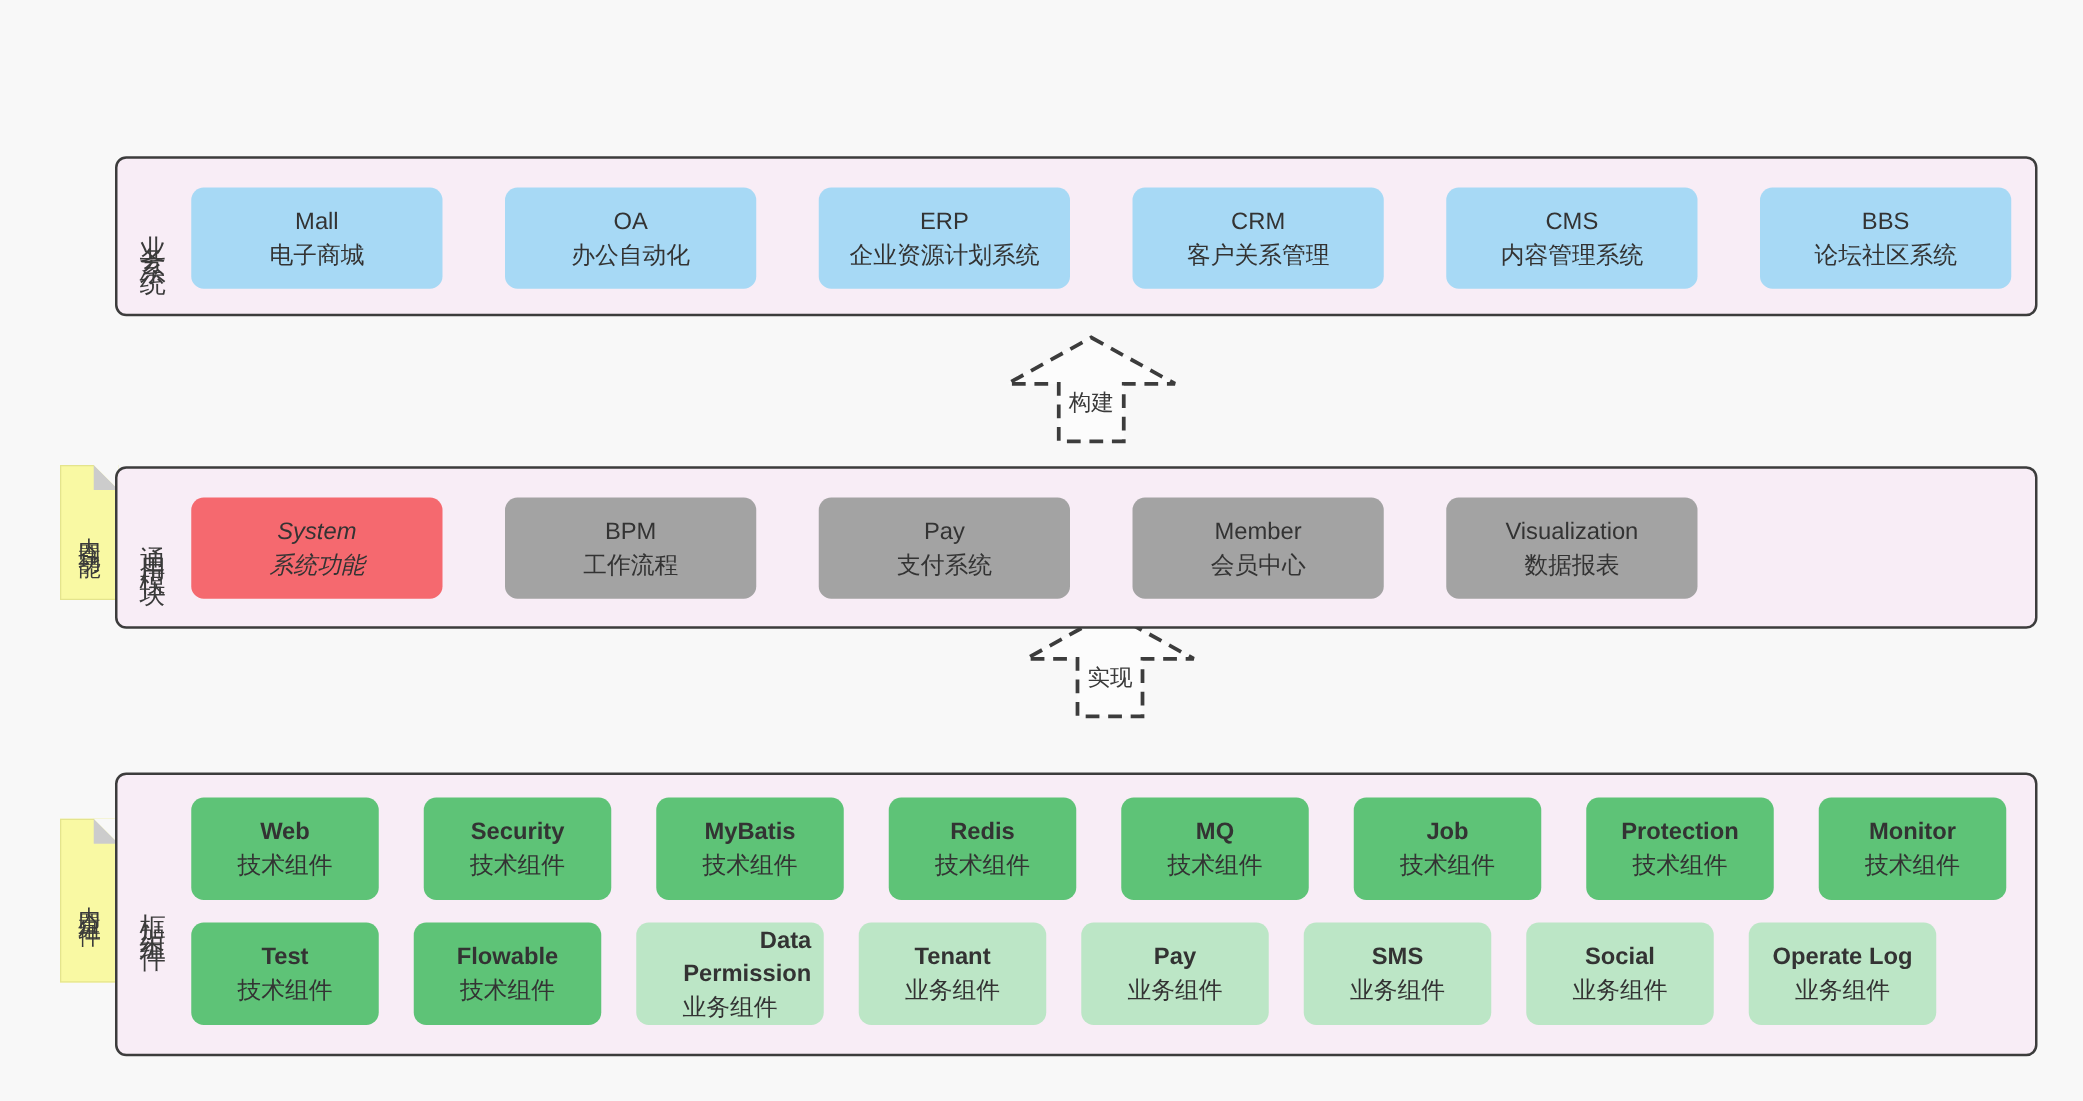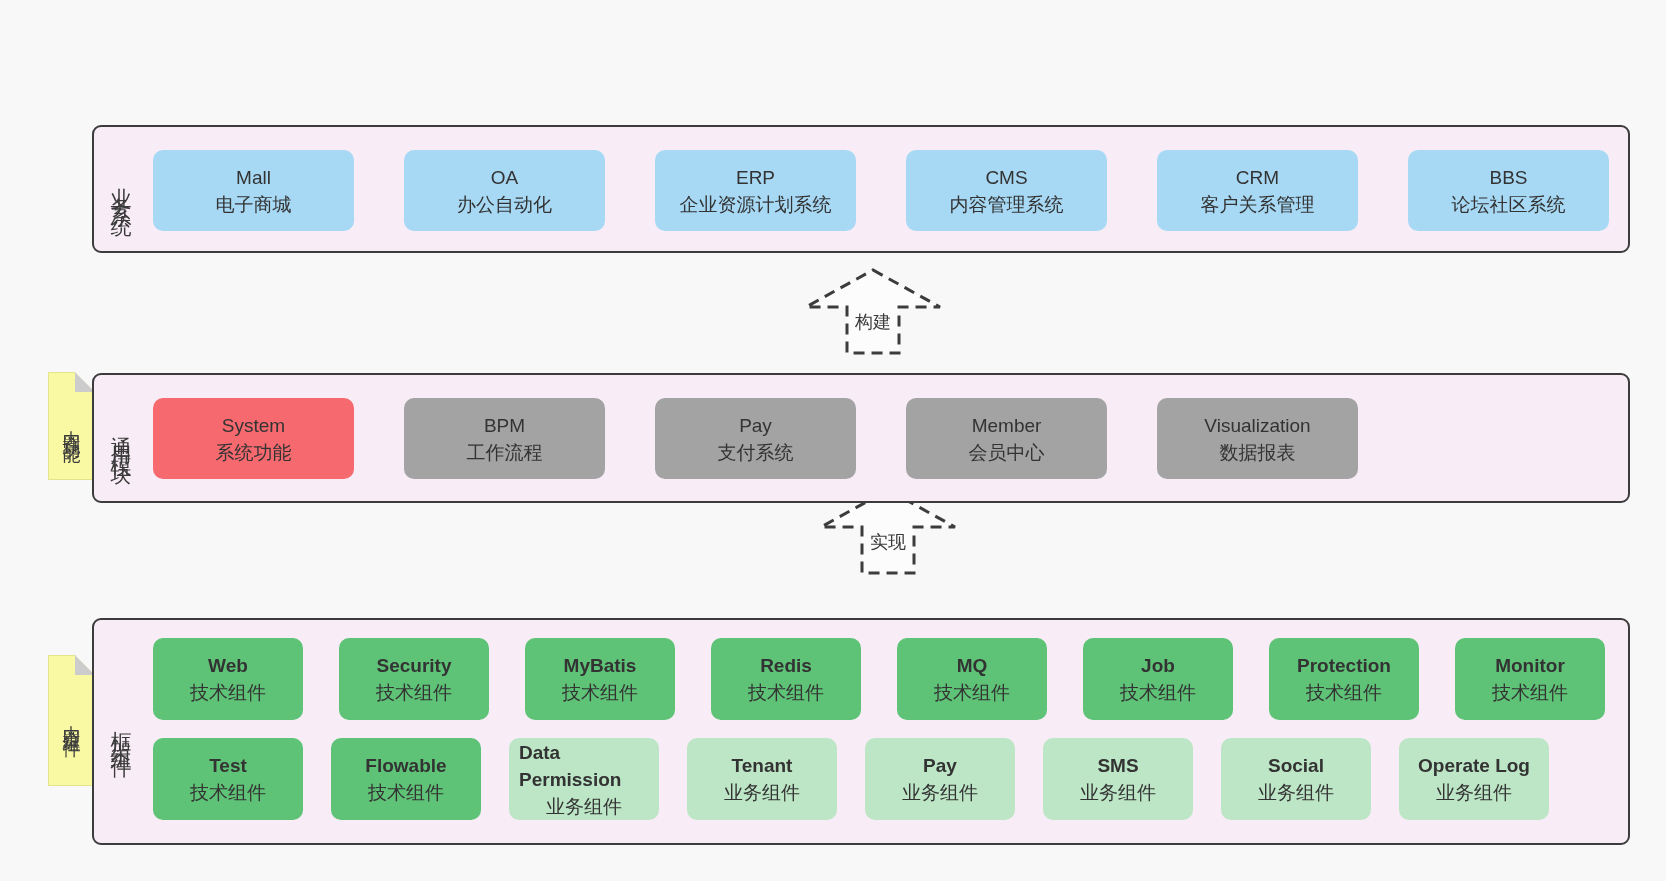--- a/index.html
+++ b/index.html
@@ -20,28 +20,28 @@
     writing-mode:vertical-rl;text-orientation:upright;
     font-size:21px;letter-spacing:9px;line-height:1;color:#3a3a3a;white-space:nowrap;
   }
   .row{position:absolute;display:flex;}
   #row-business{left:59px;top:23px;gap:50px;}
   #row-modules{left:59px;top:23px;gap:50px;}
   #row-tech{left:59px;top:18px;gap:36px;}
   #row-biz{left:59px;top:118px;gap:28px;}
   .box{
     border-radius:10px;display:flex;flex-direction:column;align-items:center;
-    justify-content:center;text-align:left;font-size:19px;line-height:27px;color:#333;
+    justify-content:center;text-align:right;font-size:19px;line-height:27px;color:#333;
     box-sizing:border-box;padding:2px 6px;
   }
   .box-lg{width:201px;height:81px;}
   .box-sm{width:150px;height:82px;padding:2px 10px;}
   .box-sm .box-name{max-width:140px;font-weight:bold;}
   .blue{background:#a7d9f5;}
-  .red{background:#f5696f;}
+  .red{background:#f5696f;font-style:italic;}
   .pink{background:#a3a3a3;}
   .green{background:#5ec377;}
   .light_green{background:#bce6c6;}
   .note{
     position:absolute;left:48px;width:47px;box-sizing:border-box;
     background:#f9f9a3;border:1px solid #e4e48d;z-index:1;
     display:flex;align-items:center;justify-content:center;
   }
   #note-features{top:372px;height:108px;}
   #note-components{top:655px;height:131px;}
@@ -98,26 +98,26 @@
     </div>
     <div class="box box-lg blue">
       <span class="box-name">OA</span>
       <span class="box-desc">办公自动化</span>
     </div>
     <div class="box box-lg blue">
       <span class="box-name">ERP</span>
       <span class="box-desc">企业资源计划系统</span>
     </div>
     <div class="box box-lg blue">
+      <span class="box-name">CRM</span>
+      <span class="box-desc">客户关系管理</span>
+    </div>
+    <div class="box box-lg blue">
       <span class="box-name">CMS</span>
       <span class="box-desc">内容管理系统</span>
-    </div>
-    <div class="box box-lg blue">
-      <span class="box-name">CRM</span>
-      <span class="box-desc">客户关系管理</span>
     </div>
     <div class="box box-lg blue">
       <span class="box-name">BBS</span>
       <span class="box-desc">论坛社区系统</span>
     </div>
   </div>
 </section>
 
 <section class="panel" id="panel-modules">
   <div class="panel-label">通用模块</div>

